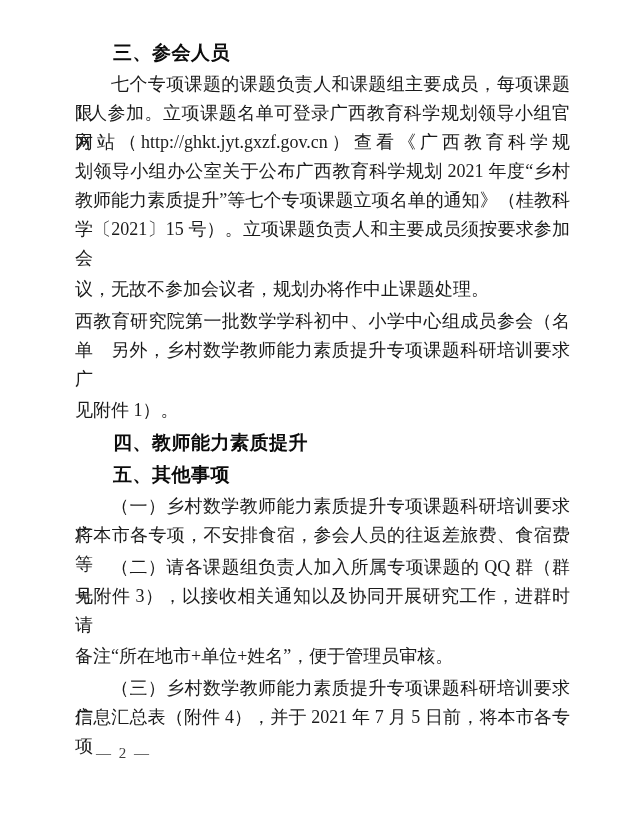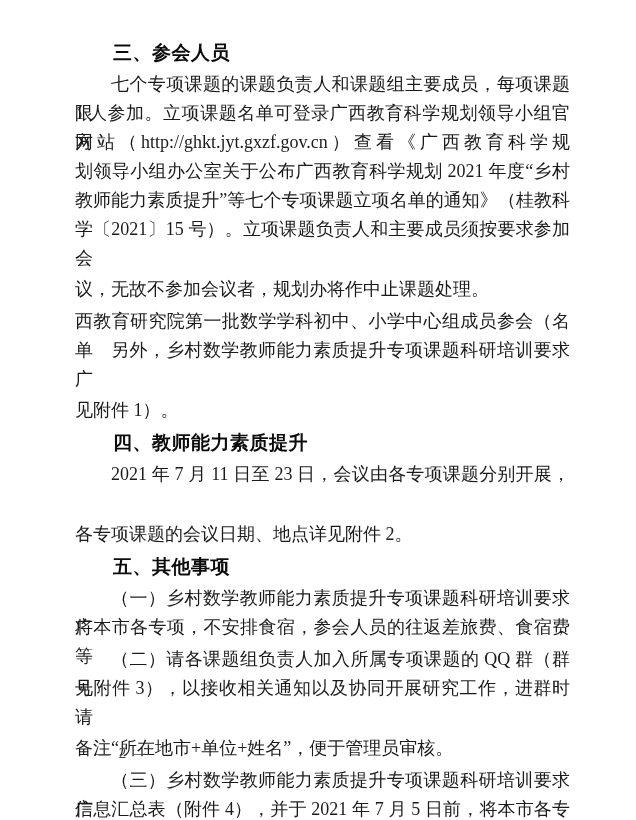--- a/index.html
+++ b/index.html
@@ -75,24 +75,20 @@
     </div>
 
     <div class="para">
       <div class="line full">西教育研究院第一批数学学科初中、小学中心组成员参会（名单</div>
       <div class="line full indent">另外，乡村数学教师能力素质提升专项课题科研培训要求广</div>
       <div class="line last">见附件 1）。</div>
     </div>
 
     <div class="heading">四、教师能力素质提升</div>
 
-    <div class="para">
-      <div class="line full indent">2021 年 7 月 11 日至 23 日，会议由各专项课题分别开展，</div>
-      <div class="line last">各专项课题的会议日期、地点详见附件 2。</div>
-    </div>
 
     <div class="heading">五、其他事项</div>
 
     <div class="para">
       <div class="line full indent">（一）乡村数学教师能力素质提升专项课题科研培训要求广，</div>
       <div class="line full">将本市各专项，不安排食宿，参会人员的往返差旅费、食宿费等</div>
     </div>
 
     <div class="para">
       <div class="line full indent">（二）请各课题组负责人加入所属专项课题的 QQ 群（群号</div>

